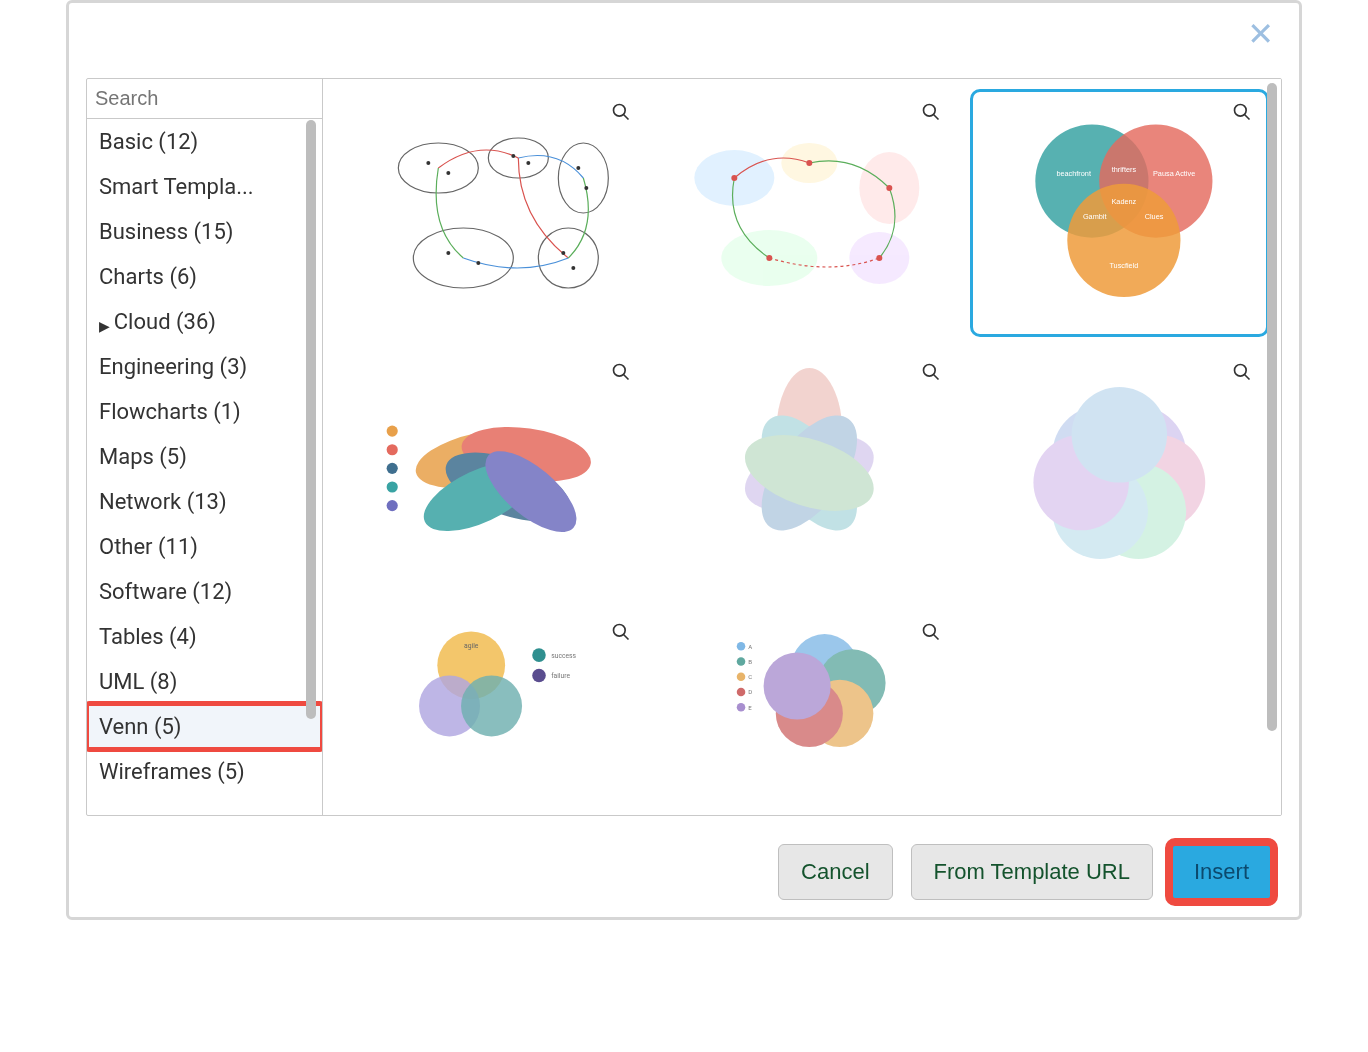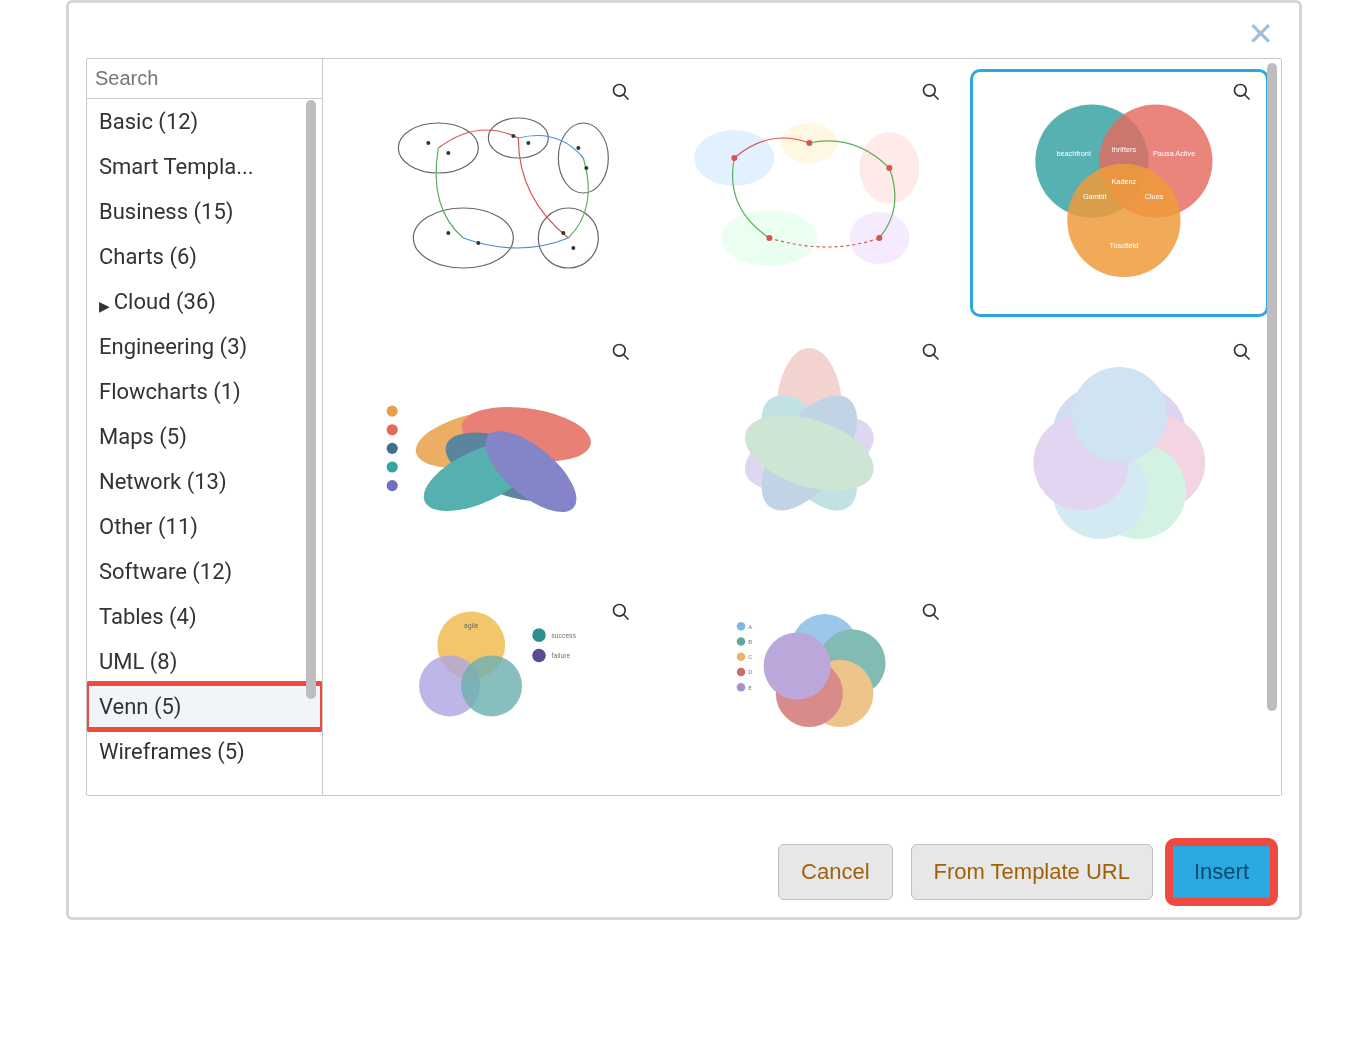--- a/index.html
+++ b/index.html
@@ -1,40 +1,40 @@
 <!DOCTYPE html>
 <html><head>
 <meta charset="utf-8">
 <style>
   html,body{margin:0;padding:0;font-family:-apple-system,BlinkMacSystemFont,"Segoe UI",Roboto,Helvetica,Arial,sans-serif;color:#333;background:#fff}
   *{box-sizing:border-box}
   .frame{width:1236px;height:920px;margin:0 auto;border:3px solid #d6d6d6;border-radius:6px;padding:4px;position:relative}
   .inner{width:100%;height:100%;border:1px solid transparent;padding:10px 12px 10px 12px;position:relative}
   .close-x{position:absolute;top:10px;right:20px;color:#9dbfe1;font-size:32px;font-weight:500;cursor:pointer;user-select:none;line-height:1}
-  .split{display:flex;gap:16px;border:1px solid #c9c9c9;border-radius:2px;margin-top:40px;height:738px;overflow:hidden}
+  .split{display:flex;gap:16px;border:1px solid #c9c9c9;border-radius:2px;margin-top:60px;height:738px;overflow:hidden}
   .side{width:236px;border-right:1px solid #c9c9c9;display:flex;flex-direction:column;position:relative}
   .search-row{display:flex;align-items:center;border-bottom:1px solid #c9c9c9;height:40px}
   .search-row input{flex:1;border:0;outline:0;font-size:20px;color:#888;padding:6px 8px;background:transparent}
   .mag{width:18px;height:18px;flex:0 0 auto;margin-right:10px;color:#555}
   .cats{flex:1;overflow:hidden;position:relative}
   .cats-scroll{position:absolute;top:1px;right:6px;width:10px;height:86%;background:#bdbdbd;border-radius:6px}
   .cat{font-size:22px;padding:10px 10px 10px 12px;white-space:nowrap;overflow:hidden;text-overflow:ellipsis;cursor:pointer;display:flex;align-items:flex-end;gap:4px}
   .cat.selected{background:#f1f5fa}
   .cat.highlighted{outline:5px solid #ef4a40;outline-offset:-2px;border-radius:2px}
   .tri{font-size:14px;display:inline-block;color:#333}
   .main{flex:1;position:relative;overflow:hidden;background:#fff}
   .main-scroll{position:absolute;top:4px;right:4px;width:10px;height:88%;background:#bdbdbd;border-radius:6px}
   .grid{display:grid;grid-template-columns:repeat(3,1fr);grid-auto-rows:248px;padding:10px 12px 10px 10px;gap:12px}
   .tile{position:relative;border:3px solid transparent;border-radius:10px;padding:6px;cursor:pointer}
   .tile.selected{border-color:#2aa9e0}
   .zoom{position:absolute;top:10px;right:14px;width:20px;height:20px;color:#333;cursor:pointer}
   .thumb{position:absolute;inset:16px;display:flex;align-items:center;justify-content:flex-end}
   .thumb svg{width:100%;height:100%}
   .footer{position:absolute;left:0;right:0;bottom:12px;display:flex;justify-content:flex-end;gap:18px;padding-right:22px}
-  .btn{font-size:22px;padding:14px 22px;border-radius:6px;border:1px solid #bfbfbf;background:#e7e7e7;color:#a16207;cursor:pointer}
+  .btn{font-size:22px;padding:14px 22px;border-radius:6px;border:1px solid #bfbfbf;background:#e7e7e7;color:#14532d;cursor:pointer}
   .btn.primary{background:#2aa9e0;color:#0c4a6e;border-color:#2aa9e0}
   .hl-box{outline:8px solid #ef4a40;outline-offset:-2px;border-radius:4px}
 </style>
 </head>
 <body>
 
 <div class="frame">
   <div class="inner">
 
     <div class="close-x">✕</div>

